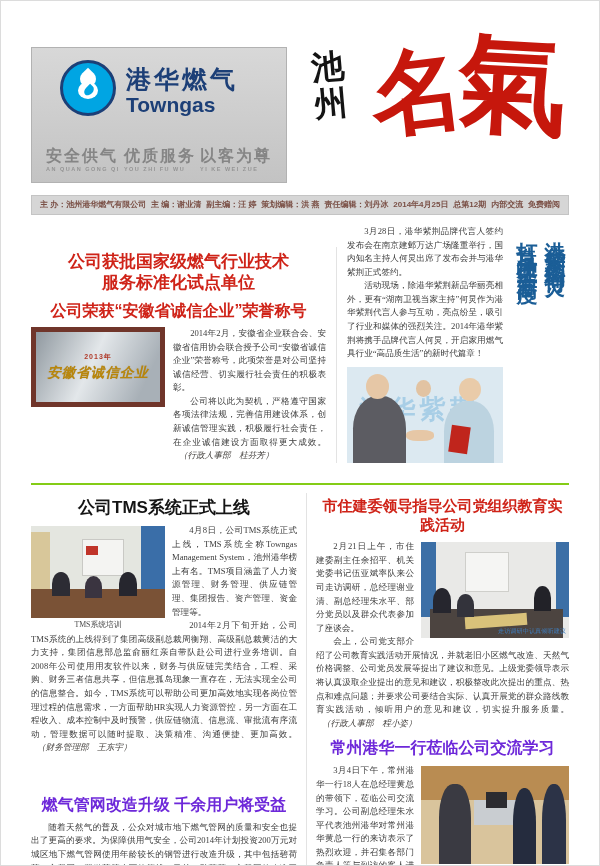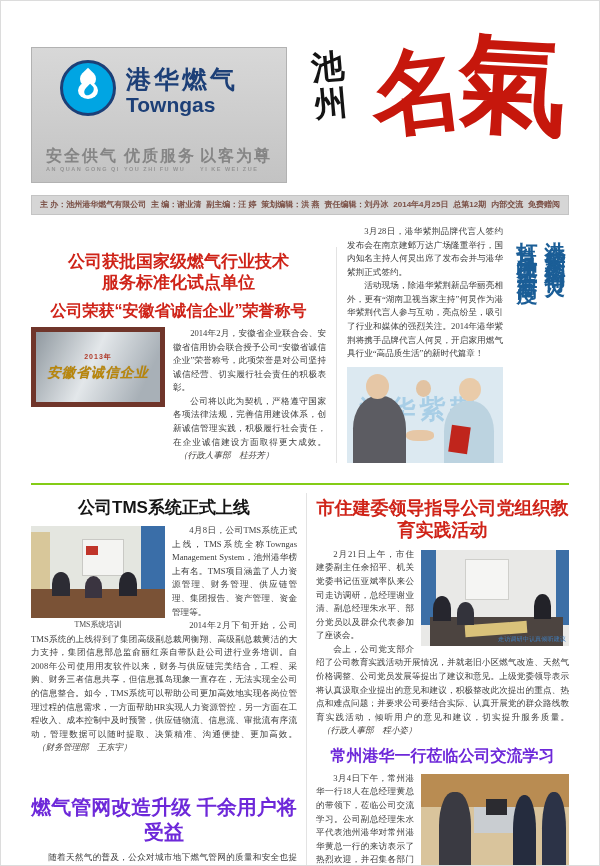--- a/index.html
+++ b/index.html
@@ -38,21 +38,21 @@
   .sec-top{display:flex;margin-top:10px;border-bottom:2px solid #84cc16;padding-bottom:20px;align-items:flex-end;}
   .col-l{width:306px;box-sizing:border-box;padding-right:10px;border-right:1px solid #e3e3e3;flex:none;}
   .col-r{flex:1;padding-left:10px;display:flex;}
   .sec-mid{display:flex;margin-top:8px;}
   .mid-l{width:276px;box-sizing:border-box;padding-right:9px;border-right:1px solid #e3e3e3;flex:none;}
   .mid-r{flex:1;padding-left:9px;}
   .headline{font:700 17px/1.25 "Liberation Sans",sans-serif;text-align:center;margin:4px 0 6px;}
   .h-red{color:#cf2318;}
   .h-navy{color:#6d28d9;}
   .h-black{color:#141414;}
-  .h-sm{font-size:18px;}
+  .h-sm{font-size:15px;}
   .body-text{font-size:8.6px;line-height:1.58;text-align:justify;}
   .body-text p{margin:0;text-indent:2em;}
   .sig{font-style:italic;white-space:nowrap;margin-left:6px;color:#44413e;}
   
   .a2-row{display:flex;gap:8px;margin-top:2px;}
   .plaque{width:134px;height:80px;flex:none;box-sizing:border-box;border:5px solid #70352a;
           background:linear-gradient(115deg,#9099a0,#e3e7ea 45%,#a8b0b7 85%);
           display:flex;flex-direction:column;align-items:center;justify-content:center;gap:2px;}
   .plaque-year{font:700 7px "Liberation Sans",sans-serif;color:#b03a2a;letter-spacing:1px;}
   .plaque-text{font:italic 700 13.5px "DejaVu Serif",serif;color:#b8860b;letter-spacing:1px;
@@ -200,21 +200,21 @@
             </div>
             <figcaption class="photo-caption">TMS系统培训</figcaption>
           </figure>
           <p><span>4月8日，公司TMS系统正式上线，TMS系统全称Towngas Management System，池州港华榜上有名。TMS项目涵盖了人力资源管理、财务管理、供应链管理、集团报告、资产管理、资金管理等。</span></p>
           <p><span>2014年2月下旬开始，公司TMS系统的上线得到了集团高级副总裁周衡翔、高级副总裁黄洁的大力支持，集团信息部总监俞丽红亲自带队赴公司进行业务培训。自2008年公司使用用友软件以来，财务与供应链完美结合，工程、采购、财务三者信息共享，但信息孤岛现象一直存在，无法实现全公司的信息整合。如今，TMS系统可以帮助公司更加高效地实现各岗位管理过程的信息需求，一方面帮助HR实现人力资源管控，另一方面在工程收入、成本控制中及时预警，供应链物流、信息流、审批流有序流动，管理数据可以随时提取、决策精准、沟通便捷、更加高效。</span><span class="sig">（财务管理部　王东宇）</span></p>
           <div class="clear"></div>
         </div>
       </div>
 
       <div style="margin-top:9px;">
-        <div class="headline h-navy" style="font-size:20px;margin-top:40px;">燃气管网改造升级 千余用户将受益</div>
+        <div class="headline h-navy" style="font-size:16px;margin-top:40px;">燃气管网改造升级 千余用户将受益</div>
         <div class="body-text">
           <p><span>随着天然气的普及，公众对城市地下燃气管网的质量和安全也提出了更高的要求。为保障供用气安全，公司2014年计划投资200万元对城区地下燃气管网使用年龄较长的钢管进行改造升级，其中包括碧荷苑、宁馨园、翠微苑等小区的管线。目前，碧荷苑、宁馨园的改造工程正有序进行中，此次改造中压管线总长130米、低压管线1110米，工程竣工后，改造升级的小区将有千余户天然气用户受益。</span></p>
         </div>
       </div>
     </div>
 
     <div class="mid-r">
 
       <div>
         <div class="headline h-red h-sm">市住建委领导指导公司党组织教育实践活动</div>

